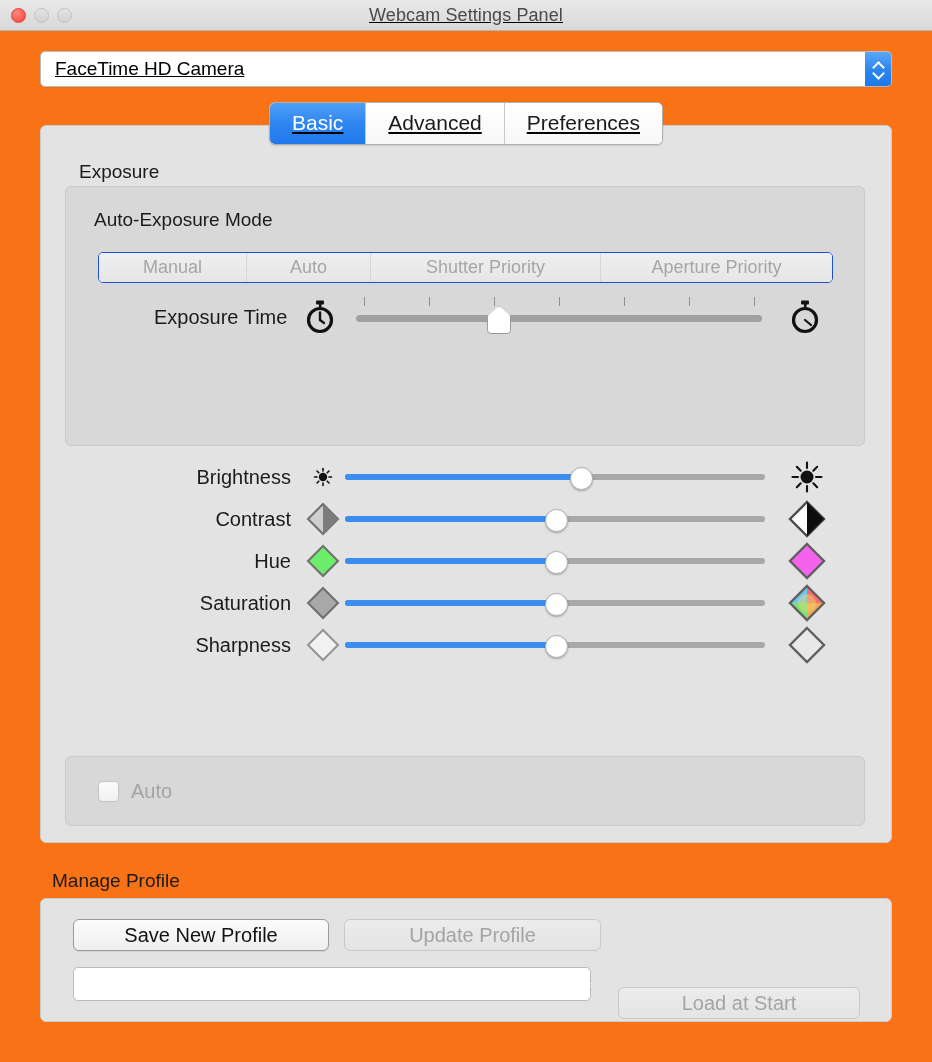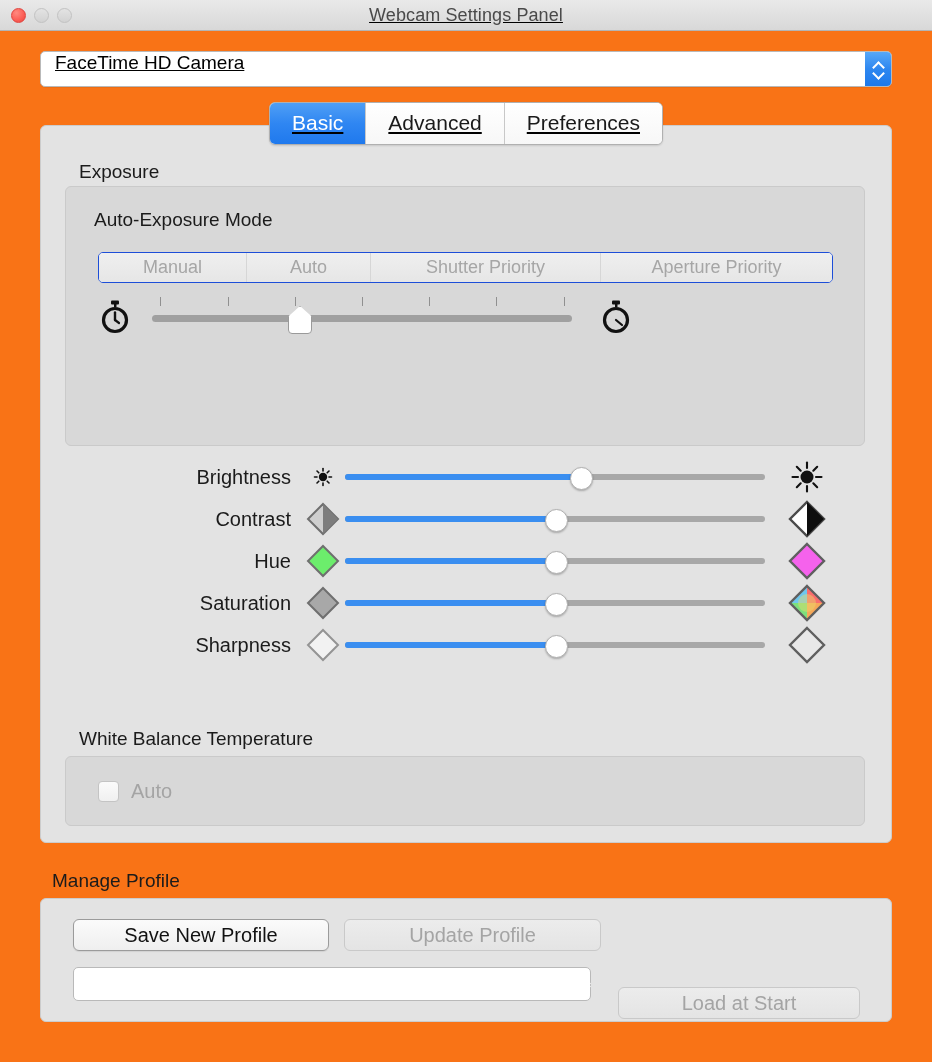--- a/index.html
+++ b/index.html
@@ -64,20 +64,21 @@
     padding: 20px 40px 0 40px;
   }
   .popup {
     position: relative;
     height: 36px;
     background: #ffffff;
     border: 1px solid #b9b9b9;
     border-radius: 5px;
     box-sizing: border-box;
     display: flex;
+    align-items: center;
     box-shadow: 0 1px 0 rgba(0,0,0,0.05);
   }
   .popup .value {
     padding-left: 14px;
     font-size: 19px;
     color: #000;
     flex: 1;
     white-space: nowrap;
     overflow: hidden;
   }
@@ -482,20 +483,21 @@
       <div class="subgroup-label">Auto-Exposure Mode</div>
 
       <div class="segmented">
         <div class="seg w1">Manual</div>
         <div class="seg w2">Auto</div>
         <div class="seg w3">Shutter Priority</div>
         <div class="seg w4">Aperture Priority</div>
       </div>
 
       <div class="exp-slider-row">
+        <div class="exp-label">Exposure Time</div>
 
         <div style="width:42px;display:flex;align-items:center;justify-content:center;">
           <svg width="30" height="34" viewBox="0 0 30 34">
             <rect x="11" y="0.5" width="8" height="4" rx="1" fill="#111"></rect>
             <rect x="14" y="3" width="2.5" height="4" fill="#111"></rect>
             <circle cx="15" cy="20" r="11.5" fill="none" stroke="#111" stroke-width="3.2"></circle>
             <line x1="15" y1="20" x2="15" y2="12.5" stroke="#111" stroke-width="2.4" stroke-linecap="round"></line>
             <line x1="15" y1="20" x2="19" y2="23" stroke="#111" stroke-width="2.2" stroke-linecap="round"></line>
           </svg>
         </div>
@@ -655,21 +657,20 @@
           </div>
         </div>
         <div class="ic-right">
           <svg width="38" height="38" viewBox="0 0 38 38">
             <polygon points="19,2 36,19 19,36 2,19" fill="#e8e8e8" stroke="#5f5f5f" stroke-width="2.4"></polygon>
           </svg>
         </div>
       </div>
     </div>
 
-    <div class="group-label wb-label">White Balance Temperature</div>
     <div class="inner-box wb-box">
       <div class="checkbox"></div>
       <div class="cb-label">Auto</div>
     </div>
   </div>
 
   <div class="mp-label">Manage Profile</div>
   <div class="mp-box">
     <div class="btn enabled" style="left:32px; top:20px; width:256px;">Save New Profile</div>
     <div class="btn" style="left:303px; top:20px; width:257px;">Update Profile</div>

